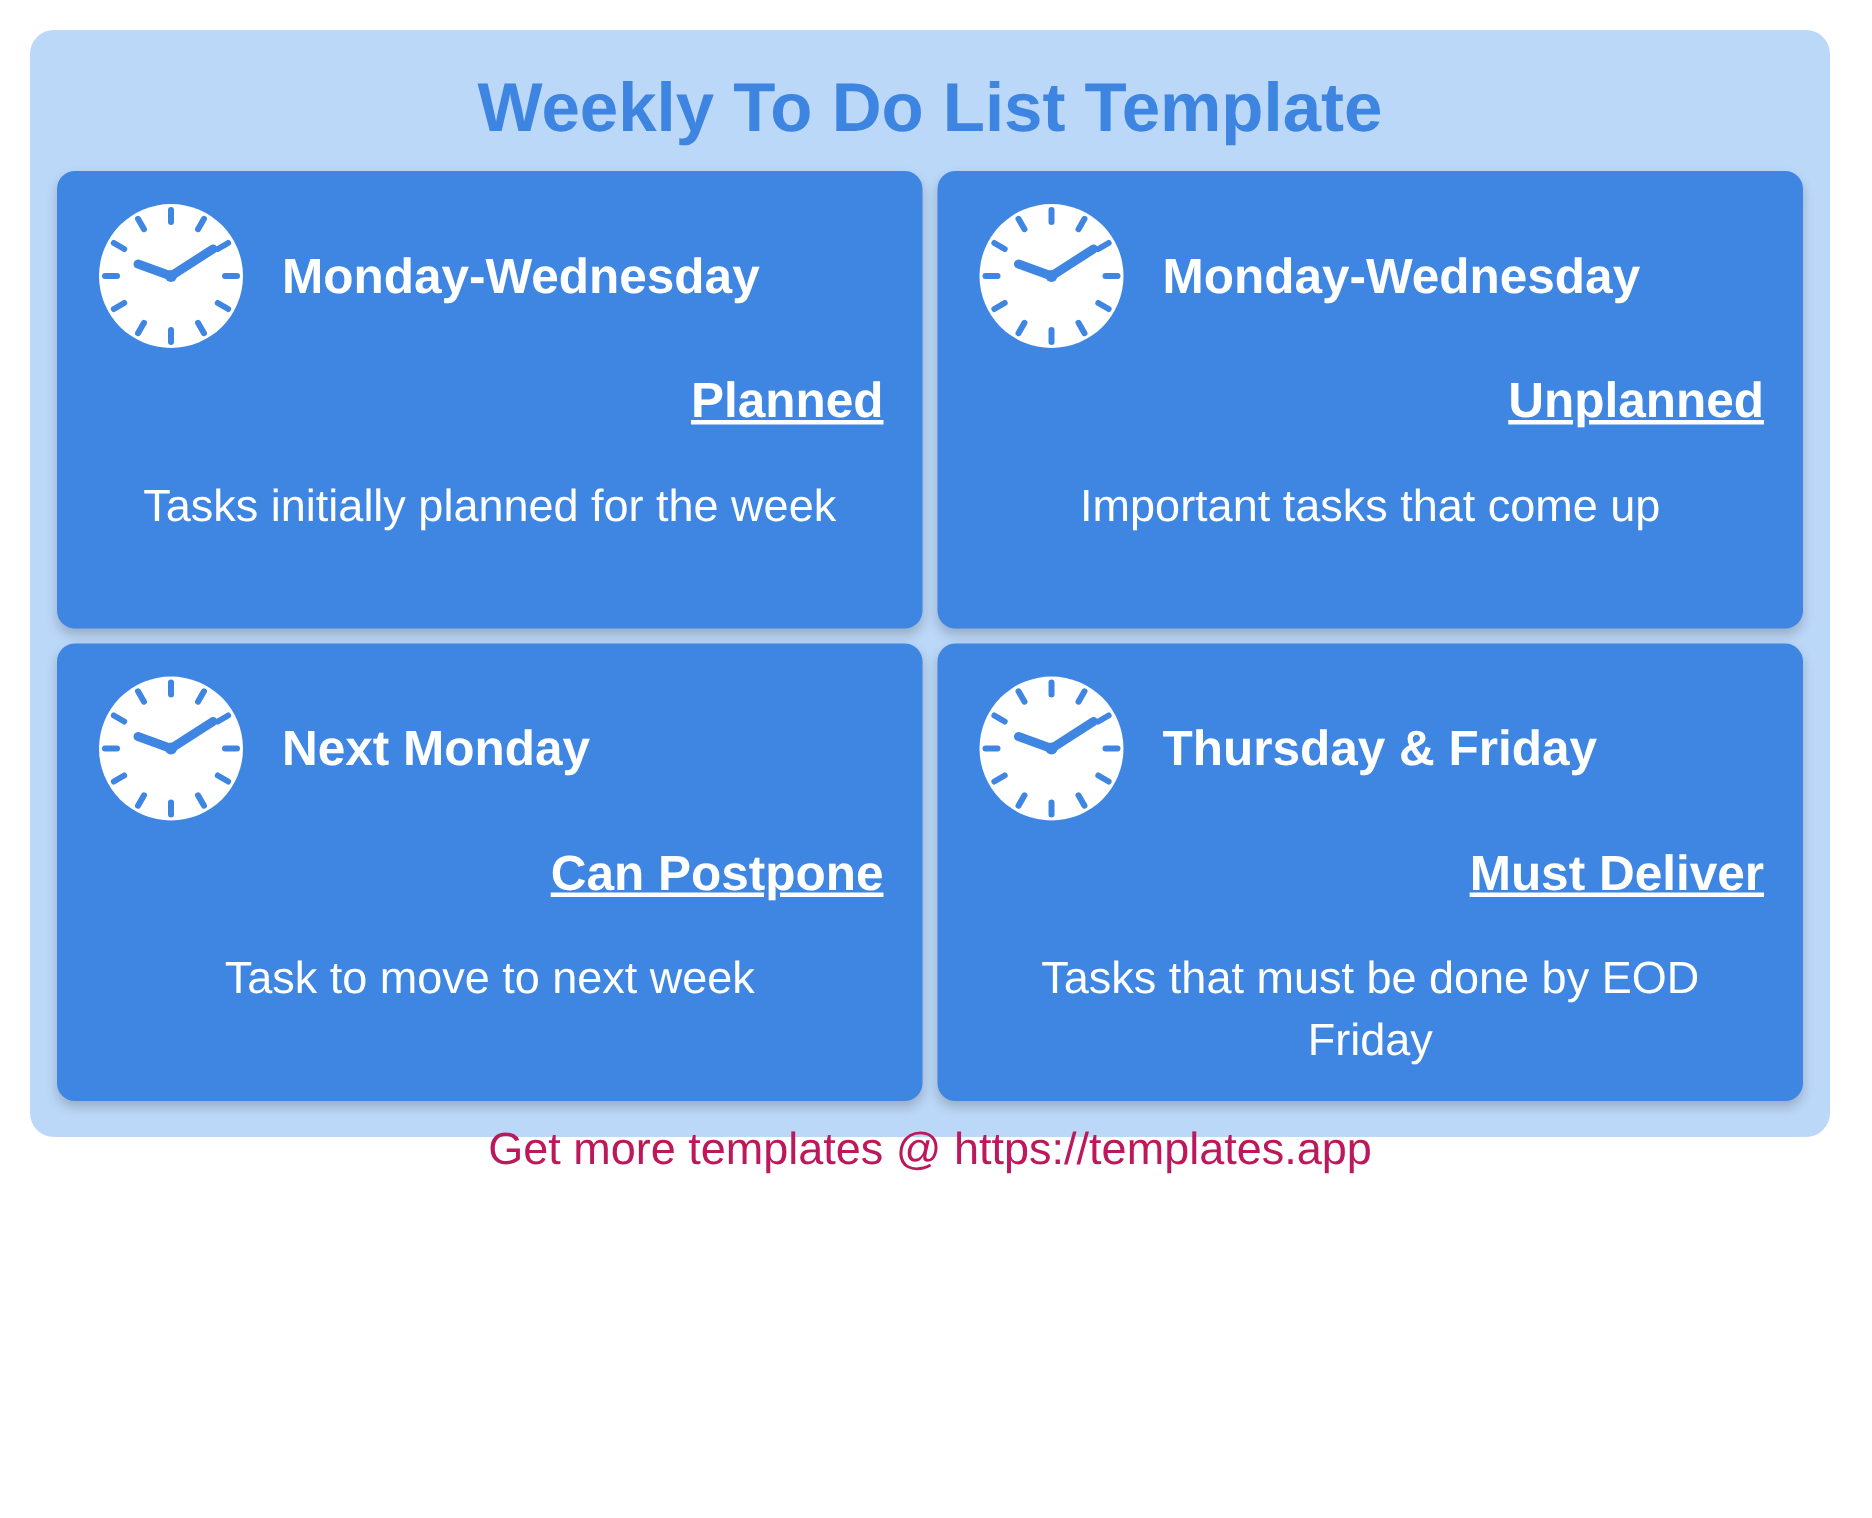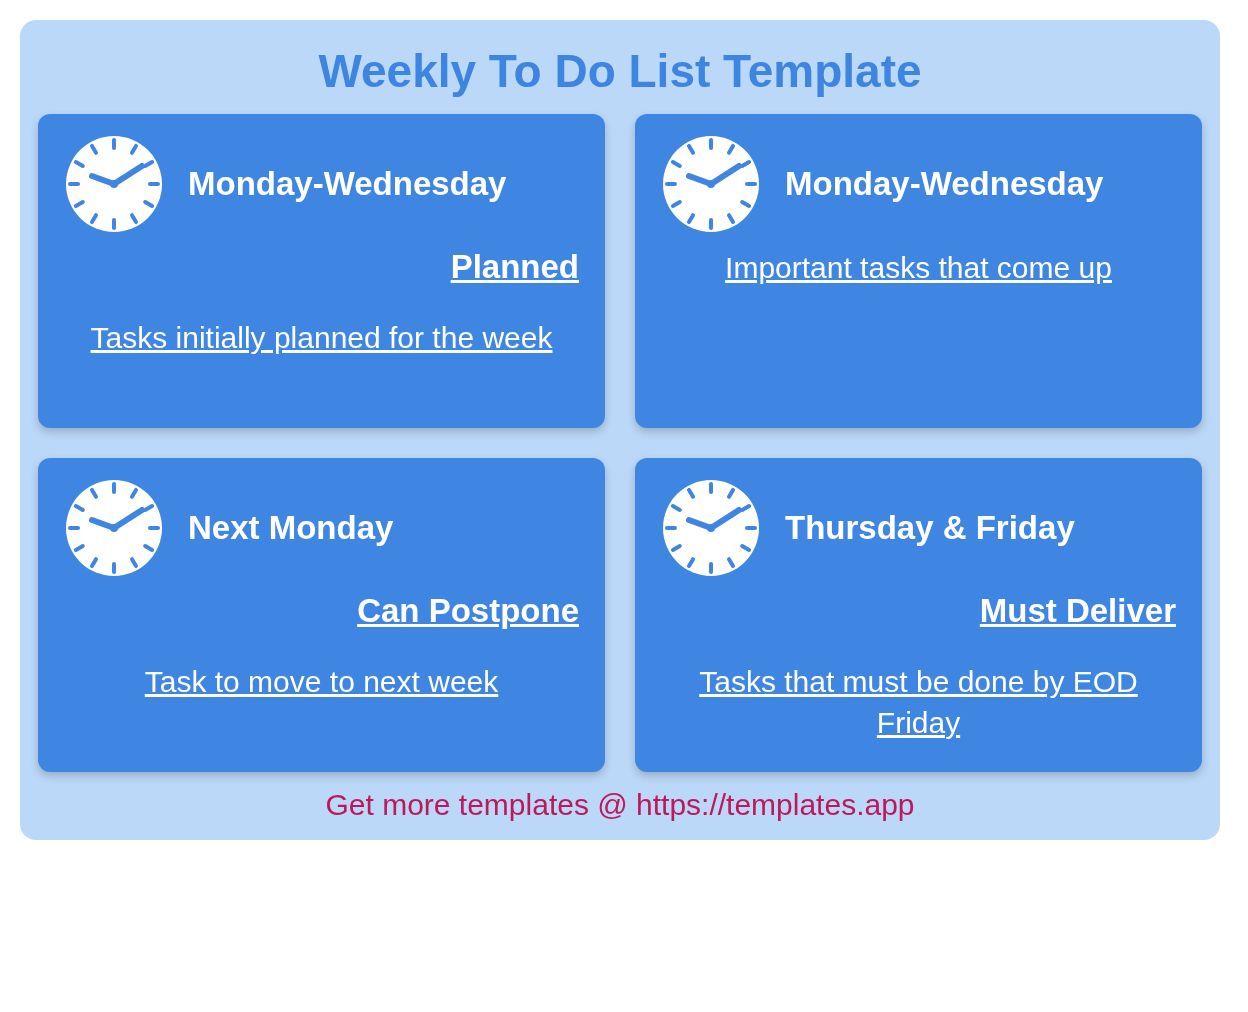--- a/index.html
+++ b/index.html
@@ -8,40 +8,40 @@
     background: #ffffff;
     width: 1248px;
     height: 1012px;
     display: flex;
     align-items: flex-start;
     justify-content: flex-start;
     padding: 20px;
   }
   .frame {
     width: 1200px;
-    height: 820px;
+    height: 738px;
     background: #bcd8f8;
     border-radius: 16px;
     padding: 16px 18px 14px 18px;
     display: flex;
     flex-direction: column;
   }
   .title {
     color: #3d85e0;
     font-size: 46px;
     font-weight: 700;
     text-align: center;
     margin: 8px 0 16px 0;
   }
   .grid {
     flex: 1;
     display: grid;
     grid-template-columns: 1fr 1fr;
     grid-template-rows: 1fr 1fr;
-    gap: 30px;
+    gap: 10px;
   }
   .card {
     background: #3f86e3;
     border-radius: 12px;
     box-shadow: 0 4px 8px rgba(0,0,0,0.2);
     color: #ffffff;
     padding: 20px 26px;
     display: flex;
     flex-direction: column;
   }
@@ -62,21 +62,20 @@
     text-decoration: underline;
     text-align: right;
     margin-bottom: 32px;
   }
   .desc {
     font-size: 30px;
     font-weight: 400;
     text-align: center;
     line-height: 1.35;
     padding: 0 10px;
-    text-decoration: underline;
   }
   .footer {
     color: #be185d;
     font-size: 30px;
     text-align: center;
     padding: 16px 0 4px 0;
   }
 </style>
 </head>
 <body>
@@ -134,20 +133,21 @@
               <line x1="32" y1="18.8" x2="28" y2="11.9"></line>
           </g>
           <g stroke="#3f86e3" stroke-linecap="round" fill="none">
             <line x1="50" y1="50" x2="28" y2="42" stroke-width="6"></line>
             <line x1="50" y1="50" x2="78" y2="32" stroke-width="6"></line>
           </g>
           <circle cx="50" cy="50" r="4" fill="#3f86e3"></circle>
         </svg>
         <div class="day-label">Monday-Wednesday</div>
       </div>
+      <div class="category">Unplanned</div>
       <div class="desc">Important tasks that come up</div>
     </div>
 
     <div class="card">
       <div class="card-header">
         <svg class="clock-icon" width="100" height="100" viewBox="0 0 100 100">
           <circle cx="50" cy="50" r="48" fill="#ffffff"></circle>
           <g stroke="#3f86e3" stroke-width="4" stroke-linecap="round">
             <line x1="50" y1="6" x2="50" y2="14"></line>
               <line x1="50" y1="86" x2="50" y2="94"></line>

